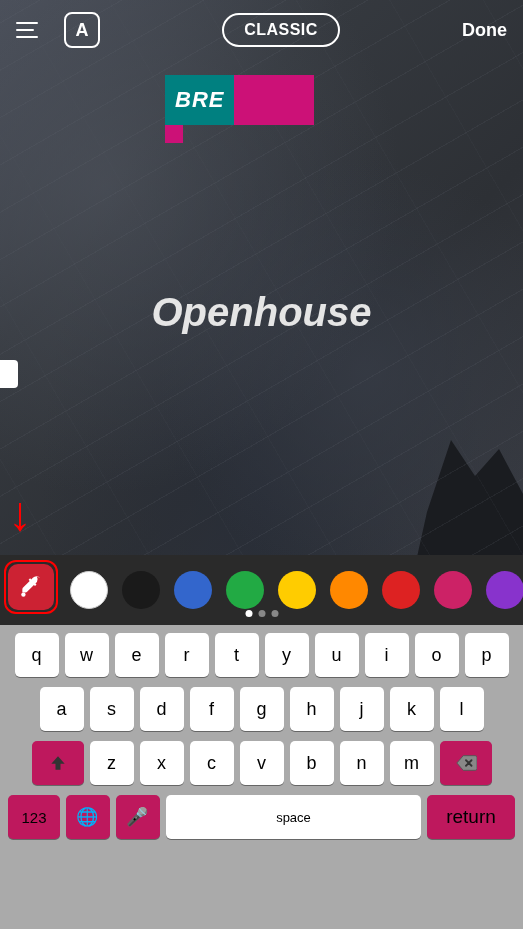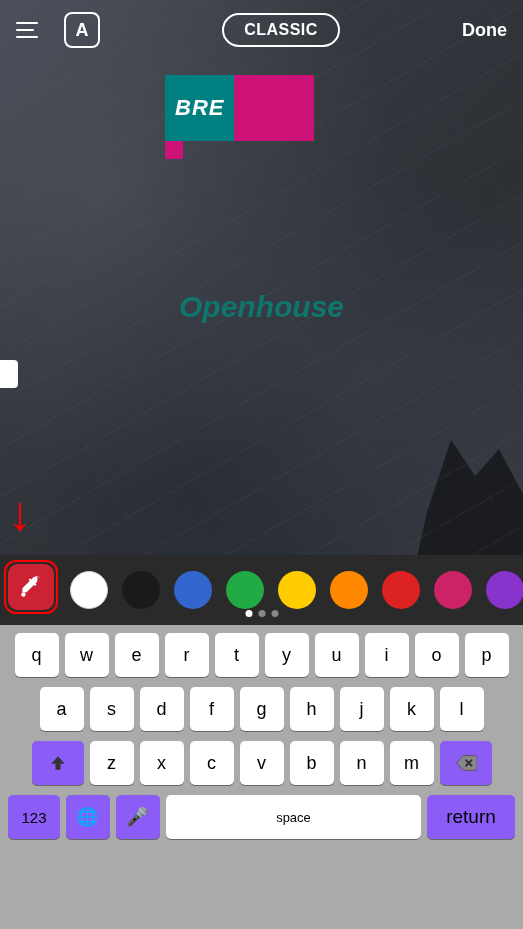--- a/index.html
+++ b/index.html
@@ -151,21 +151,21 @@
     }
 
     
     .breaking-banner {
       position: absolute;
       top: 75px;
       left: 165px;
       z-index: 10;
       display: flex;
       align-items: stretch;
-      height: 66px;
+      height: 50px;
     }
 
     .breaking-text-box {
       background: #008080;
       padding: 4px 10px;
       display: flex;
       align-items: center;
     }
 
     .breaking-text {
@@ -189,22 +189,22 @@
       height: 18px;
       background: #cc1177;
     }
 
     
     .openhouse-text {
       position: absolute;
       top: 290px;
       left: 50%;
       transform: translateX(-50%);
-      color: #0f766e;
-      font-size: 30px;
+      color: #e5e5e5;
+      font-size: 40px;
       font-weight: 700;
       font-style: italic;
       z-index: 10;
       white-space: nowrap;
     }
 
     
     .white-dot {
       position: absolute;
       left: 0;
@@ -313,21 +313,21 @@
       font-weight: 400;
       color: #000;
       cursor: pointer;
       box-shadow: 0 1px 0 rgba(0,0,0,0.4);
       min-width: 44px;
       height: 44px;
       flex: 0 0 auto;
     }
 
     .key-dark {
-      background: #8b5cf6;
+      background: #be185d;
       color: #000;
     }
 
     .key-space {
       flex: 1;
       min-width: 180px;
     }
 
     .key-return {
       min-width: 88px;

